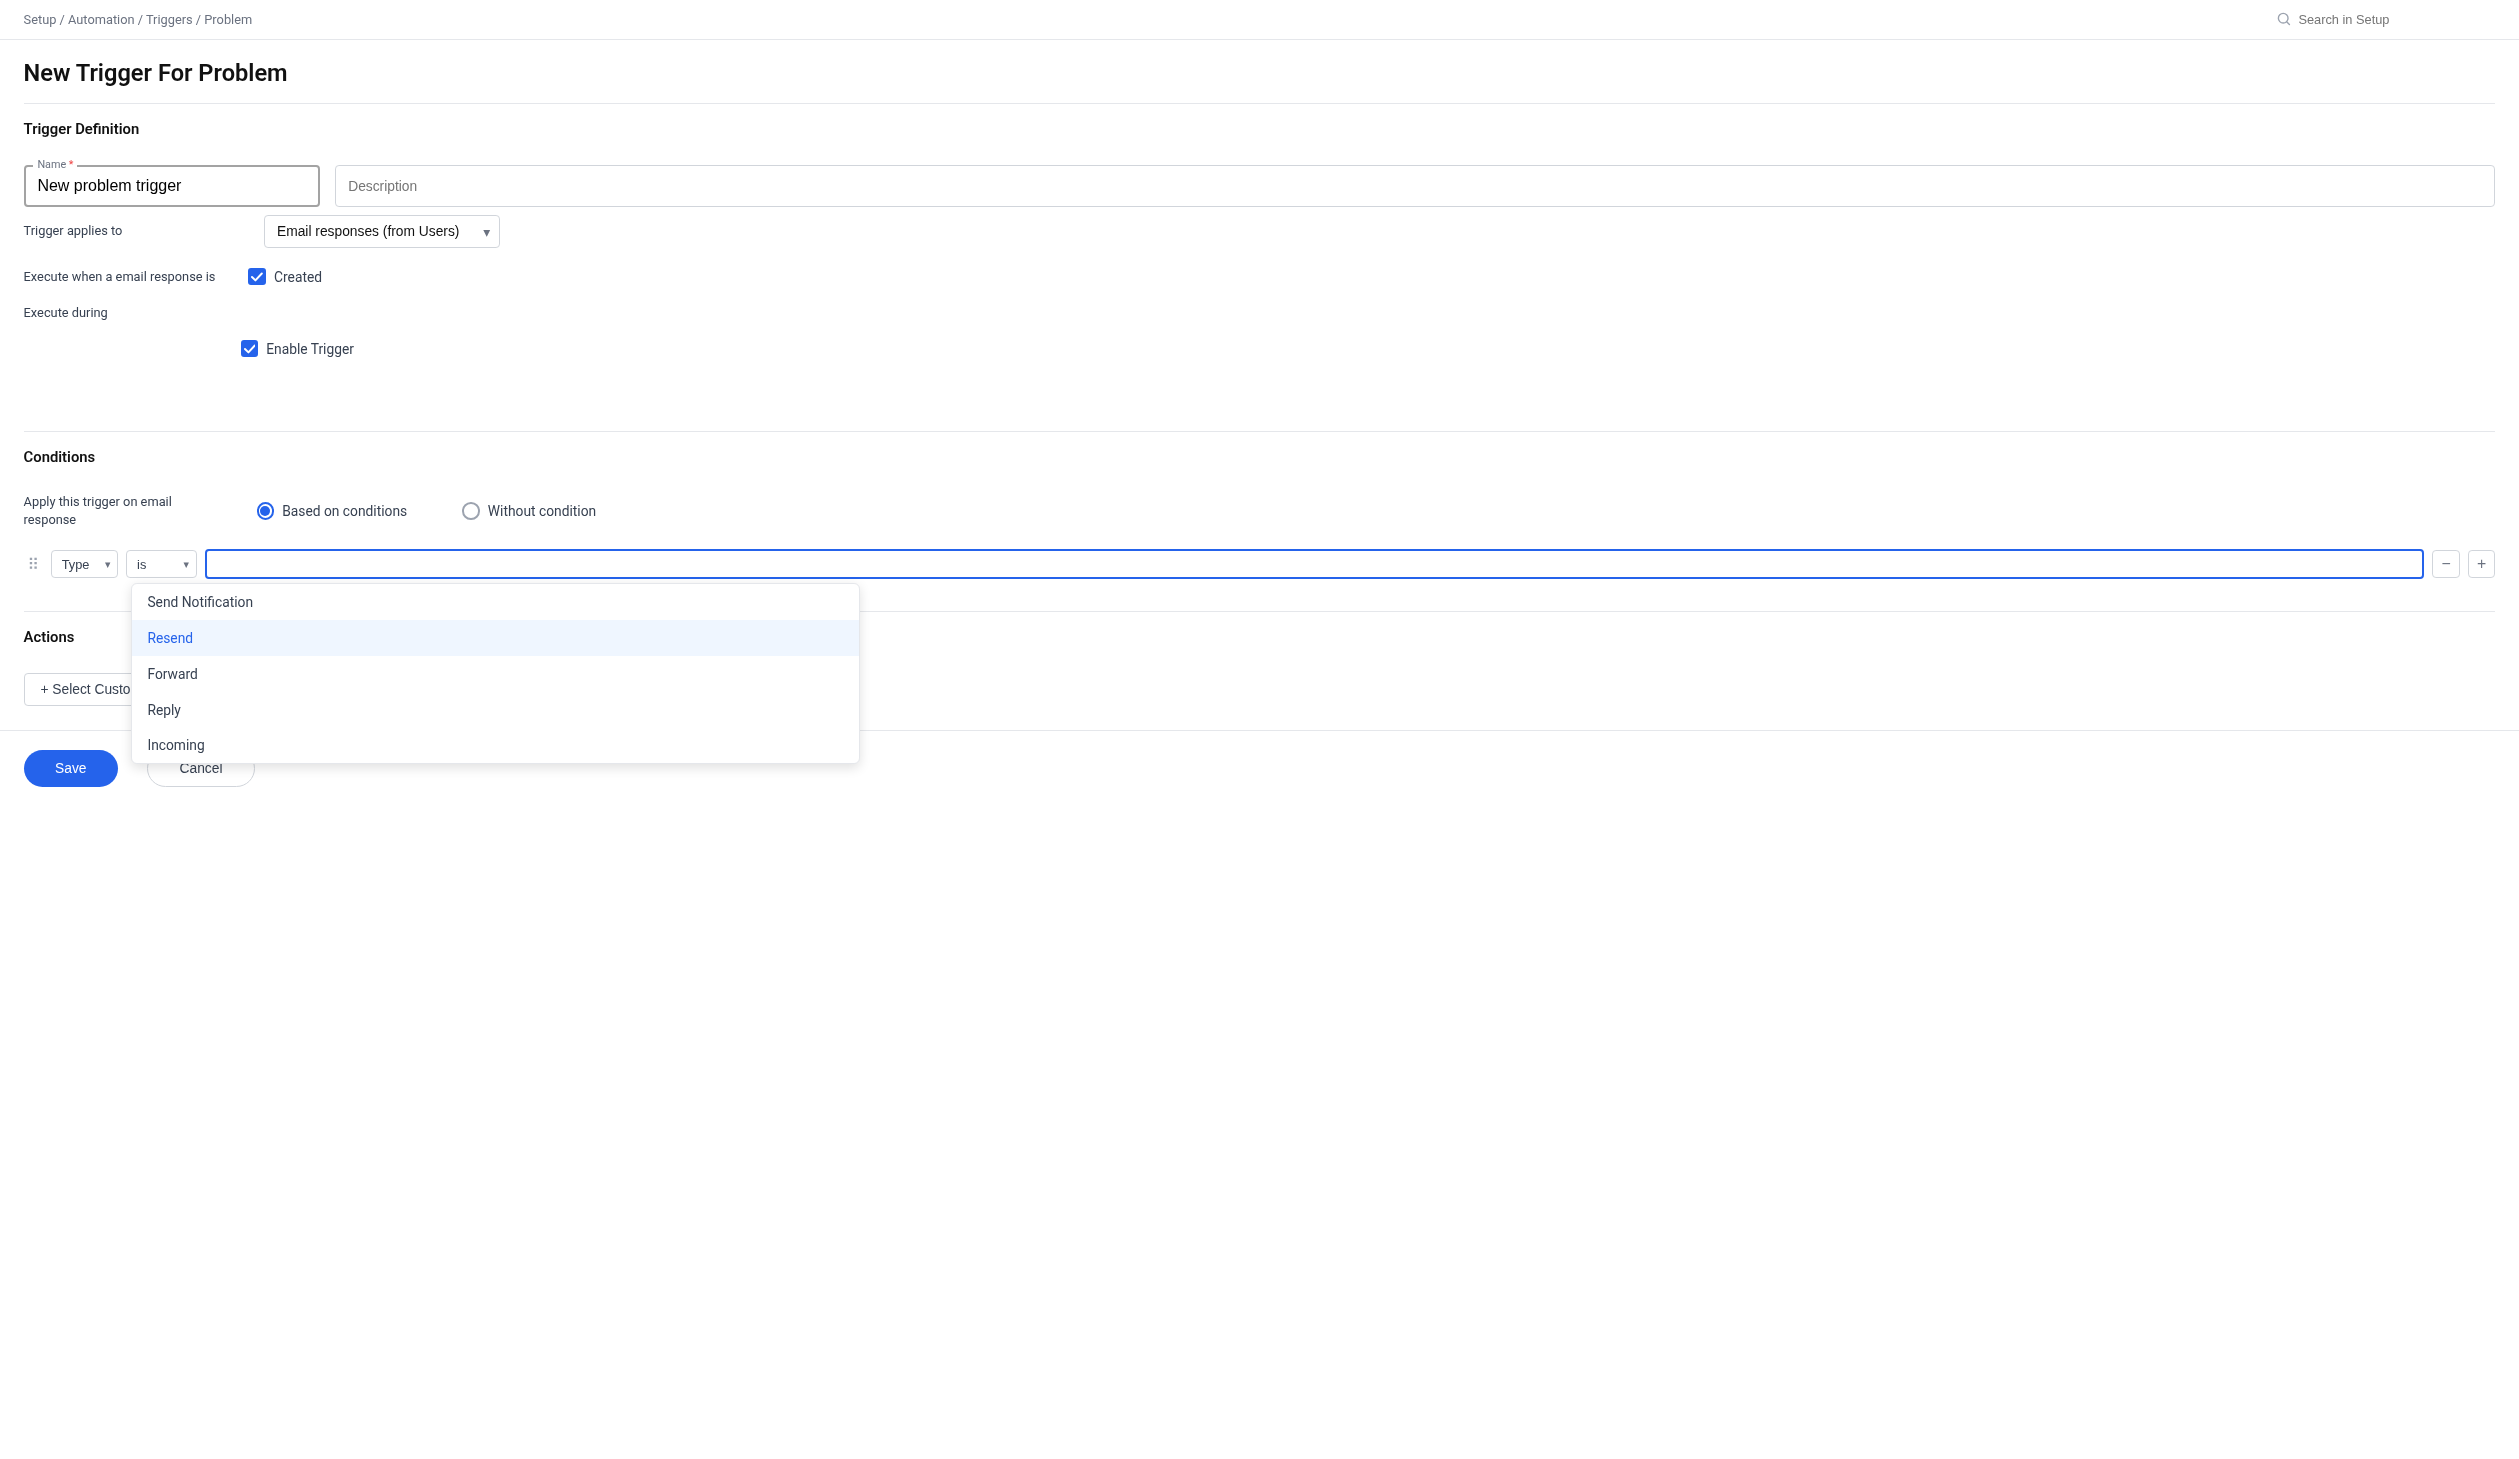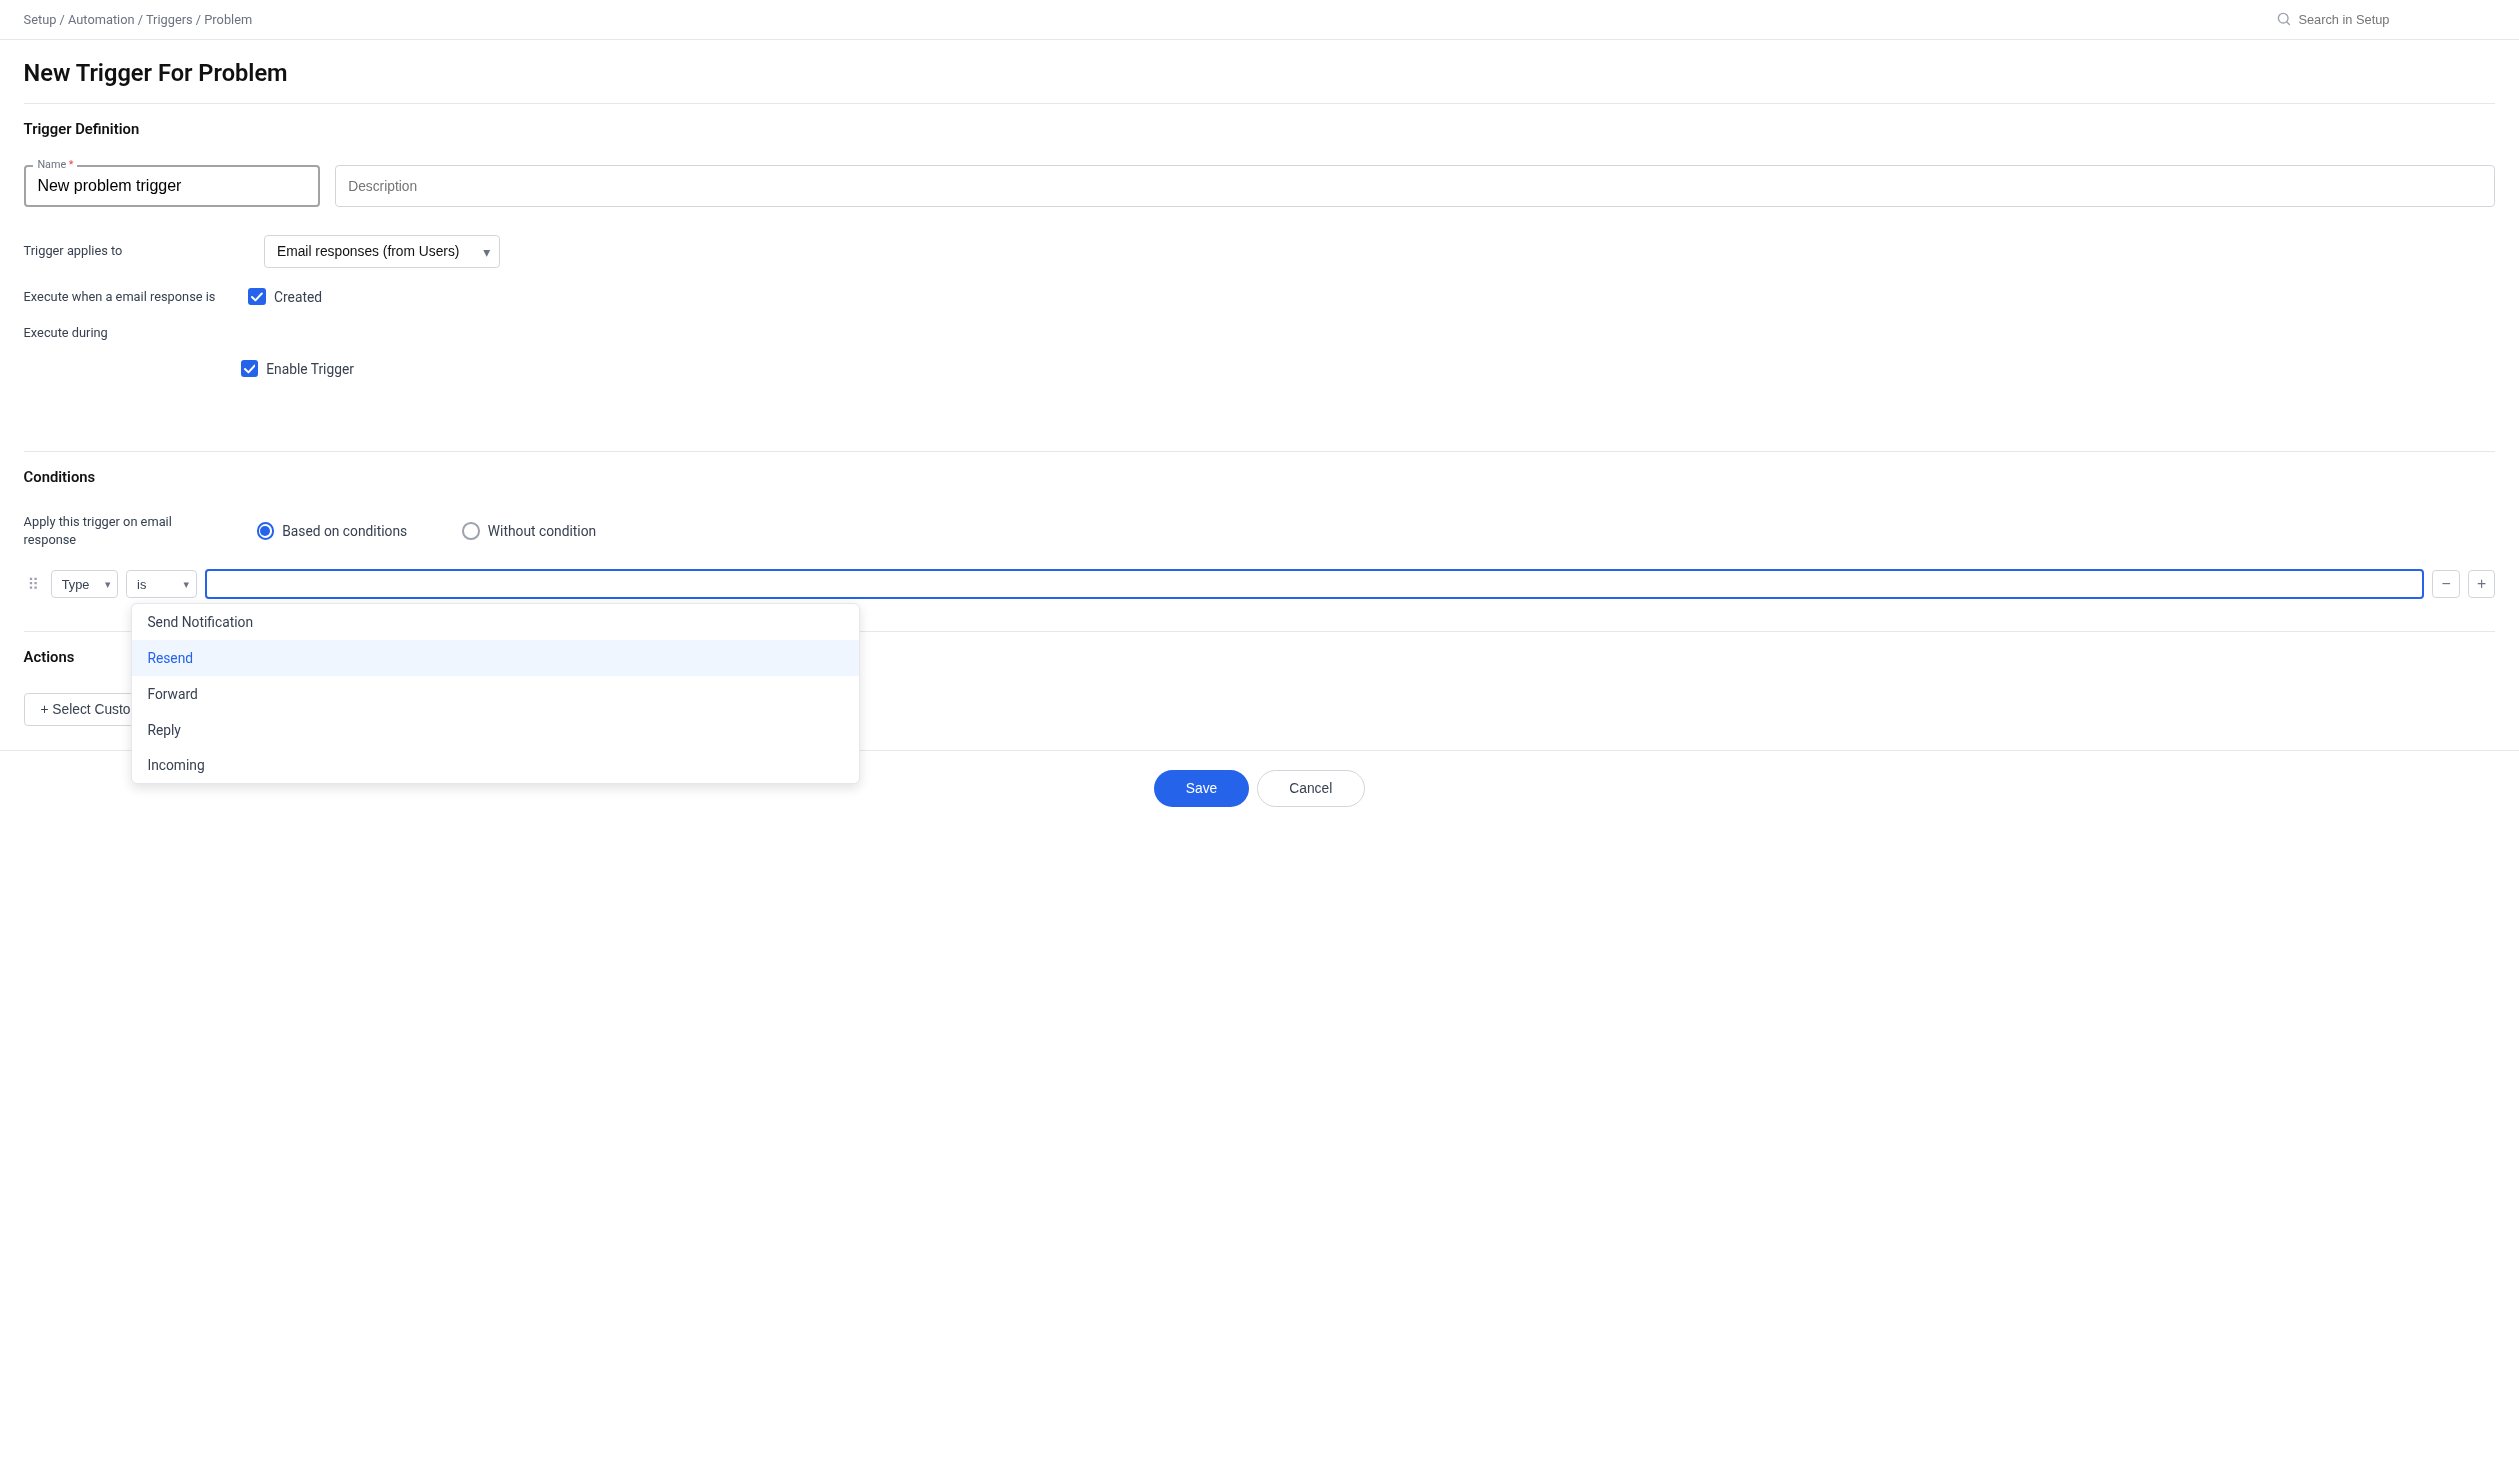--- a/index.html
+++ b/index.html
@@ -343,22 +343,21 @@
       border-radius: 3.9px;
       padding: 7.9px 15.8px;
       background: #fff;
       font-size: 13.8px;
       color: #374151;
       cursor: pointer;
     }
 
     .footer-btns {
       display: flex;
-      justify-content: center;
-      gap: 8px;
+      gap: 29px;
       padding: 19.7px 23.6px;
       border-top: 1px solid #e5e7eb;
     }
 
     .btn-save {
       background: #2563eb;
       color: #fff;
       border: none;
       border-radius: 19.7px;
       padding: 9.9px 31.5px;
@@ -373,21 +372,21 @@
       border: 1px solid #d1d5db;
       border-radius: 19.7px;
       padding: 9.9px 31.5px;
       font-size: 13.8px;
       cursor: pointer;
     }
 
     .full-input-row {
       display: flex;
       gap: 15.8px;
-      margin-bottom: 28px;
+      margin-bottom: 8px;
     }
 
     .full-input-row .text-input { width: 296px; }
     .full-input-row .desc-input { flex: 1; }
   </style>
 </head>
 <body>
 
 <div class="top-bar">
   <div class="breadcrumb">

